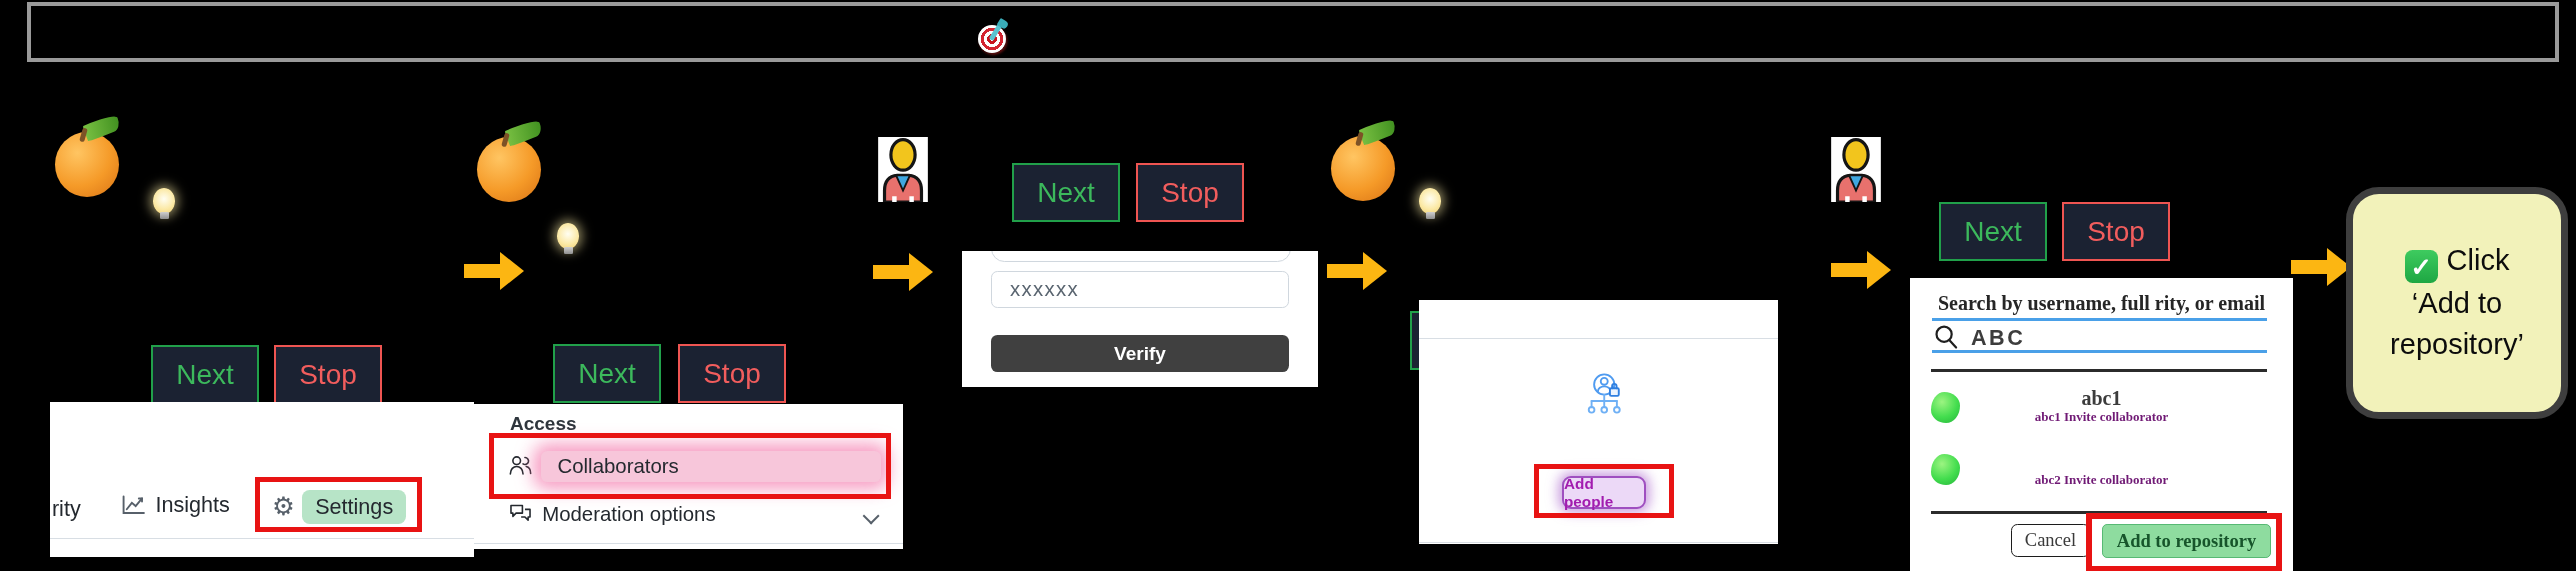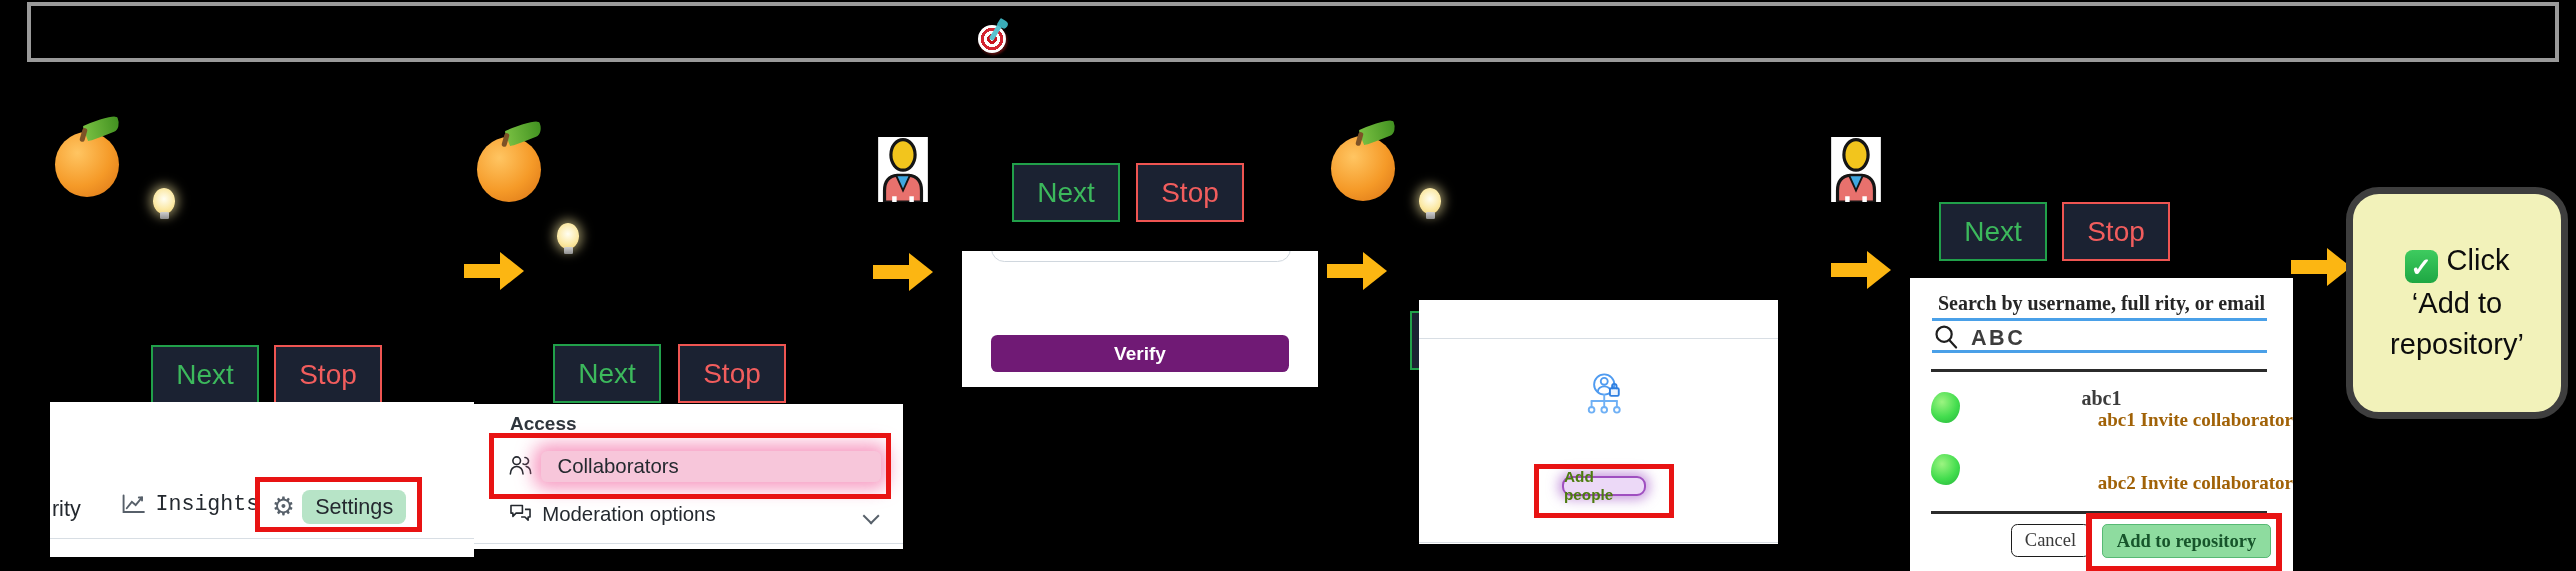--- a/index.html
+++ b/index.html
@@ -64,21 +64,21 @@
   .shot5{left:1910px;top:278px;width:383px;height:293px;}
 
   .red-frame{position:absolute;border:5.7px solid #e81313;box-sizing:border-box;background:transparent;}
 
   
   .search-pill{position:absolute;left:227px;top:13.4px;width:237px;height:46px;border:1.3px solid #d0d7de;
       border-radius:23px;display:flex;align-items:center;gap:11.5px;padding:0 14px;color:#57606a;font-size:19px;box-sizing:border-box;}
   .key-slash{width:21.6px;height:27px;border:1.3px solid #8c959f;border-radius:5.1px;display:flex;
       align-items:center;justify-content:center;font-size:16px;color:#57606a;flex:none;}
   .tab-rity{position:absolute;left:1.9px;top:94px;font-size:21.6px;}
-  .tab-insights{position:absolute;left:71px;top:90px;display:flex;align-items:center;gap:9px;font-size:21.6px;font-family:Liberation Mono, monospace;}
+  .tab-insights{position:absolute;left:71px;top:90px;display:flex;align-items:center;gap:9px;font-size:21.6px;}
   .shot1 .red-frame{left:205px;top:75px;width:167px;height:55px;}
   .tab-settings{position:absolute;left:222px;top:88px;display:flex;align-items:center;gap:7.6px;}
   .gear{font-size:25.5px;color:#57606a;line-height:1;}
   .settings-pill{background:#b7e4c7;border-radius:7.6px;padding:3.8px 12.7px;font-size:21.6px;color:#24292f;}
   .tabbar-line{position:absolute;left:0;top:136px;width:100%;height:1.3px;background:#d8dee4;}
 
   
   .access-label{position:absolute;left:36px;top:9px;font-size:19px;font-weight:600;color:#2f363d;}
   .shot2 .red-frame{left:15.3px;top:29px;width:402px;height:66px;}
   .collab-icon{position:absolute;left:35px;top:51px;}
@@ -87,47 +87,47 @@
       font-size:20.4px;color:#24292f;box-sizing:border-box;}
   .mod-row{position:absolute;left:35px;top:99px;display:flex;align-items:flex-start;gap:10.2px;font-size:20.4px;color:#24292f;}
   .chev{position:absolute;left:391px;top:106px;width:10.2px;height:10.2px;border-right:2.5px solid #57606a;
       border-bottom:2.5px solid #57606a;transform:rotate(45deg);}
   .shot2-divider{position:absolute;left:0;top:139px;width:100%;height:1.3px;background:#d8dee4;}
 
   
   .partial-pill{position:absolute;left:29px;top:-18px;width:298px;height:27px;border:1.3px solid #d0d7de;border-radius:13.4px;}
   .pwd-input{position:absolute;left:29px;top:20.4px;width:298px;height:37px;border:1.3px solid #d0d7de;border-radius:6.4px;
       display:flex;align-items:center;padding-left:18px;font-size:20.4px;color:#5a6570;letter-spacing:1.3px;box-sizing:border-box;}
-  .verify-btn{position:absolute;left:29px;top:84px;width:298px;height:37px;background:#701a75;border-radius:6.4px;
+  .verify-btn{position:absolute;left:29px;top:84px;width:298px;height:37px;background:#404040;border-radius:6.4px;
       color:#fff;font-weight:bold;font-size:19px;display:flex;align-items:center;justify-content:center;}
 
   
   .s4-topline{position:absolute;left:0;top:38px;width:100%;height:1.3px;background:#d8dee4;}
   .collab-empty-icon{position:absolute;left:165px;top:71px;}
   .s4-text{position:absolute;left:0;top:140px;width:100%;text-align:center;font-size:17px;font-weight:bold;color:#1f2328;}
   .shot4 .red-frame{left:115px;top:164px;width:140px;height:54px;}
-  .add-people-btn{position:absolute;left:143px;top:176px;width:84px;height:20px;background:#ecd9f7;
+  .add-people-btn{position:absolute;left:143px;top:176px;width:84px;height:33px;background:#ecd9f7;
       border:2.5px solid #9f4fc0;border-radius:9px;box-shadow:0 0 11.5px 3.8px rgba(158,80,196,.55);
-      display:flex;align-items:center;justify-content:center;font-size:15.3px;font-weight:bold;color:#4d7c0f;box-sizing:border-box;}
+      display:flex;align-items:center;justify-content:center;font-size:15.3px;font-weight:bold;color:#a21caf;box-sizing:border-box;}
   .s4-bottomline{position:absolute;left:0;top:242px;width:100%;height:1.3px;background:#d8dee4;}
 
   
   .s5-title{position:absolute;left:0;top:14px;width:100%;text-align:center;font-size:20px;font-weight:bold;
       color:#262626;white-space:nowrap;}
   .s5-blue1{position:absolute;left:22px;top:40px;width:335px;height:2.5px;background:#4aa0e8;}
   .s5-mag{position:absolute;left:24px;top:46px;color:#1f1f1f;}
   .s5-query{position:absolute;left:61px;top:47px;font-size:21.6px;font-weight:bold;color:#3d3d3d;letter-spacing:2.5px;}
   .s5-blue2{position:absolute;left:22px;top:72px;width:335px;height:2.5px;background:#4aa0e8;}
   .s5-rule1{position:absolute;left:21px;top:91px;width:336px;height:3.2px;background:#2b2b2b;}
   .avatar{position:absolute;width:29px;height:31px;
       background:radial-gradient(circle at 38% 32%,#9cf481,#43dd4e 55%,#23b33a);
       border-radius:46% 54% 48% 52%/58% 44% 56% 42%;}
   .av1{left:21px;top:114px;} .av2{left:21px;top:176px;}
   .s5-row-name{position:absolute;left:0;width:100%;text-align:center;font-size:20px;font-weight:bold;color:#3c3c3c;}
-  .s5-row-desc{position:absolute;left:0;width:100%;text-align:right;font-size:19px;font-weight:bold;color:#a16207;}
+  .s5-row-desc{position:absolute;left:0;width:100%;text-align:center;font-size:13px;font-weight:bold;color:#701a75;}
   .s5-n1{top:109px;text-align:center;} .s5-d1{top:131px;} .s5-n2{top:172px;} .s5-d2{top:194px;}
   .s5-rule2{position:absolute;left:21px;top:233px;width:336px;height:3.2px;background:#2b2b2b;}
   .cancel-btn{position:absolute;left:101px;top:246px;width:79px;height:33px;background:#fff;border:1.9px solid #1c1c1c;
       border-radius:6.4px;font-size:18.5px;color:#3a3a3a;display:flex;align-items:center;justify-content:center;box-sizing:border-box;}
   .shot5 .red-frame{left:176px;top:235px;width:196px;height:59px;border-width:6.4px;}
   .addrepo-btn{position:absolute;left:192px;top:246px;width:169px;height:34px;background:#8edc9f;border:1.3px solid #57b974;
       border-radius:5.1px;font-size:18.5px;font-weight:bold;color:#17552b;display:flex;align-items:center;justify-content:center;box-sizing:border-box;}
 
   
   .final-note{position:absolute;left:2346px;top:187px;width:222px;height:232px;background:#f2f2ba;
@@ -269,20 +269,23 @@
           <path d="M25 10 h8 v12 h-3 v5 l-5 -5 h-6"></path>
         </svg>
       <span>Moderation options</span>
     </div>
     <div class="chev"></div>
     <div class="shot2-divider"></div>
   </div>
 
   <div class="shot shot3">
     <div class="partial-pill"></div>
+    <div class="pwd-input">
+      <span>xxxxxx</span>
+    </div>
     <div class="verify-btn">Verify</div>
   </div>
 
   <div class="shot shot4">
     <div class="s4-topline"></div>
     <div class="collab-empty-icon">
       <svg width="43" height="51" viewBox="0 0 68 80" fill="none" stroke-linecap="round">
         <g stroke="#4f9bf0" stroke-width="3">
             <circle cx="32" cy="21" r="16"></circle>
             <circle cx="32" cy="16" r="5.5"></circle>

